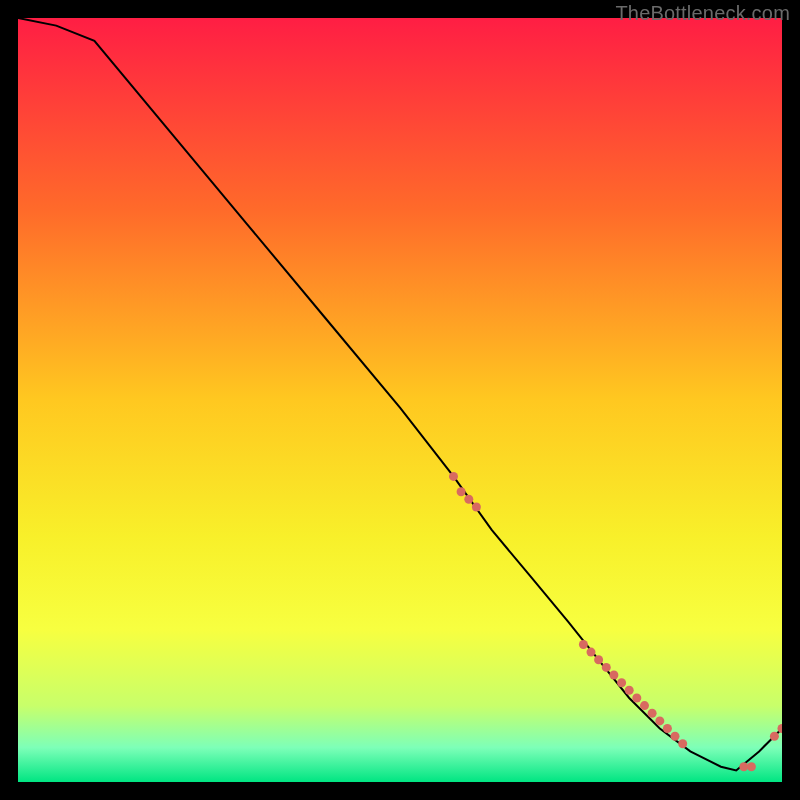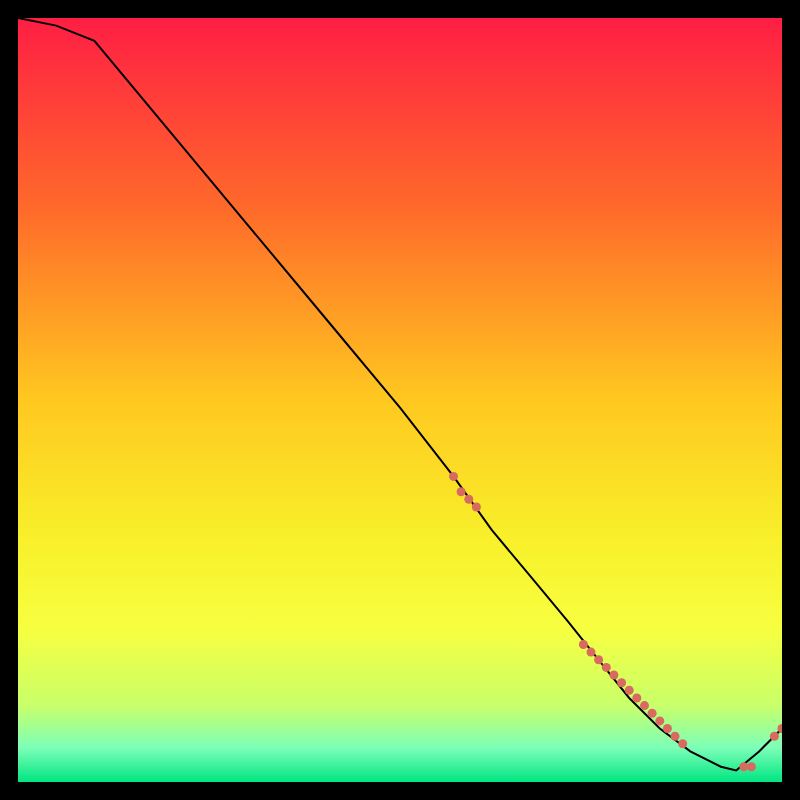--- a/index.html
+++ b/index.html
@@ -36,20 +36,21 @@
   .plot svg {
     display: block;
     width: 764px;
     height: 764px;
   }
 </style>
 </head>
 <body>
 
 <div class="frame">
+  <div class="watermark">TheBottleneck.com</div>
 
   <div class="plot">
     <svg id="chart-svg" viewBox="0 0 764 764" preserveAspectRatio="none">
       <defs>
         <linearGradient id="bg-grad" x1="0" y1="0" x2="0" y2="1">
             <stop offset="0%" stop-color="#ff1e44"></stop>
             <stop offset="25%" stop-color="#ff6a2a"></stop>
             <stop offset="50%" stop-color="#ffc820"></stop>
             <stop offset="68%" stop-color="#f8f02a"></stop>
             <stop offset="80%" stop-color="#f7ff40"></stop>

